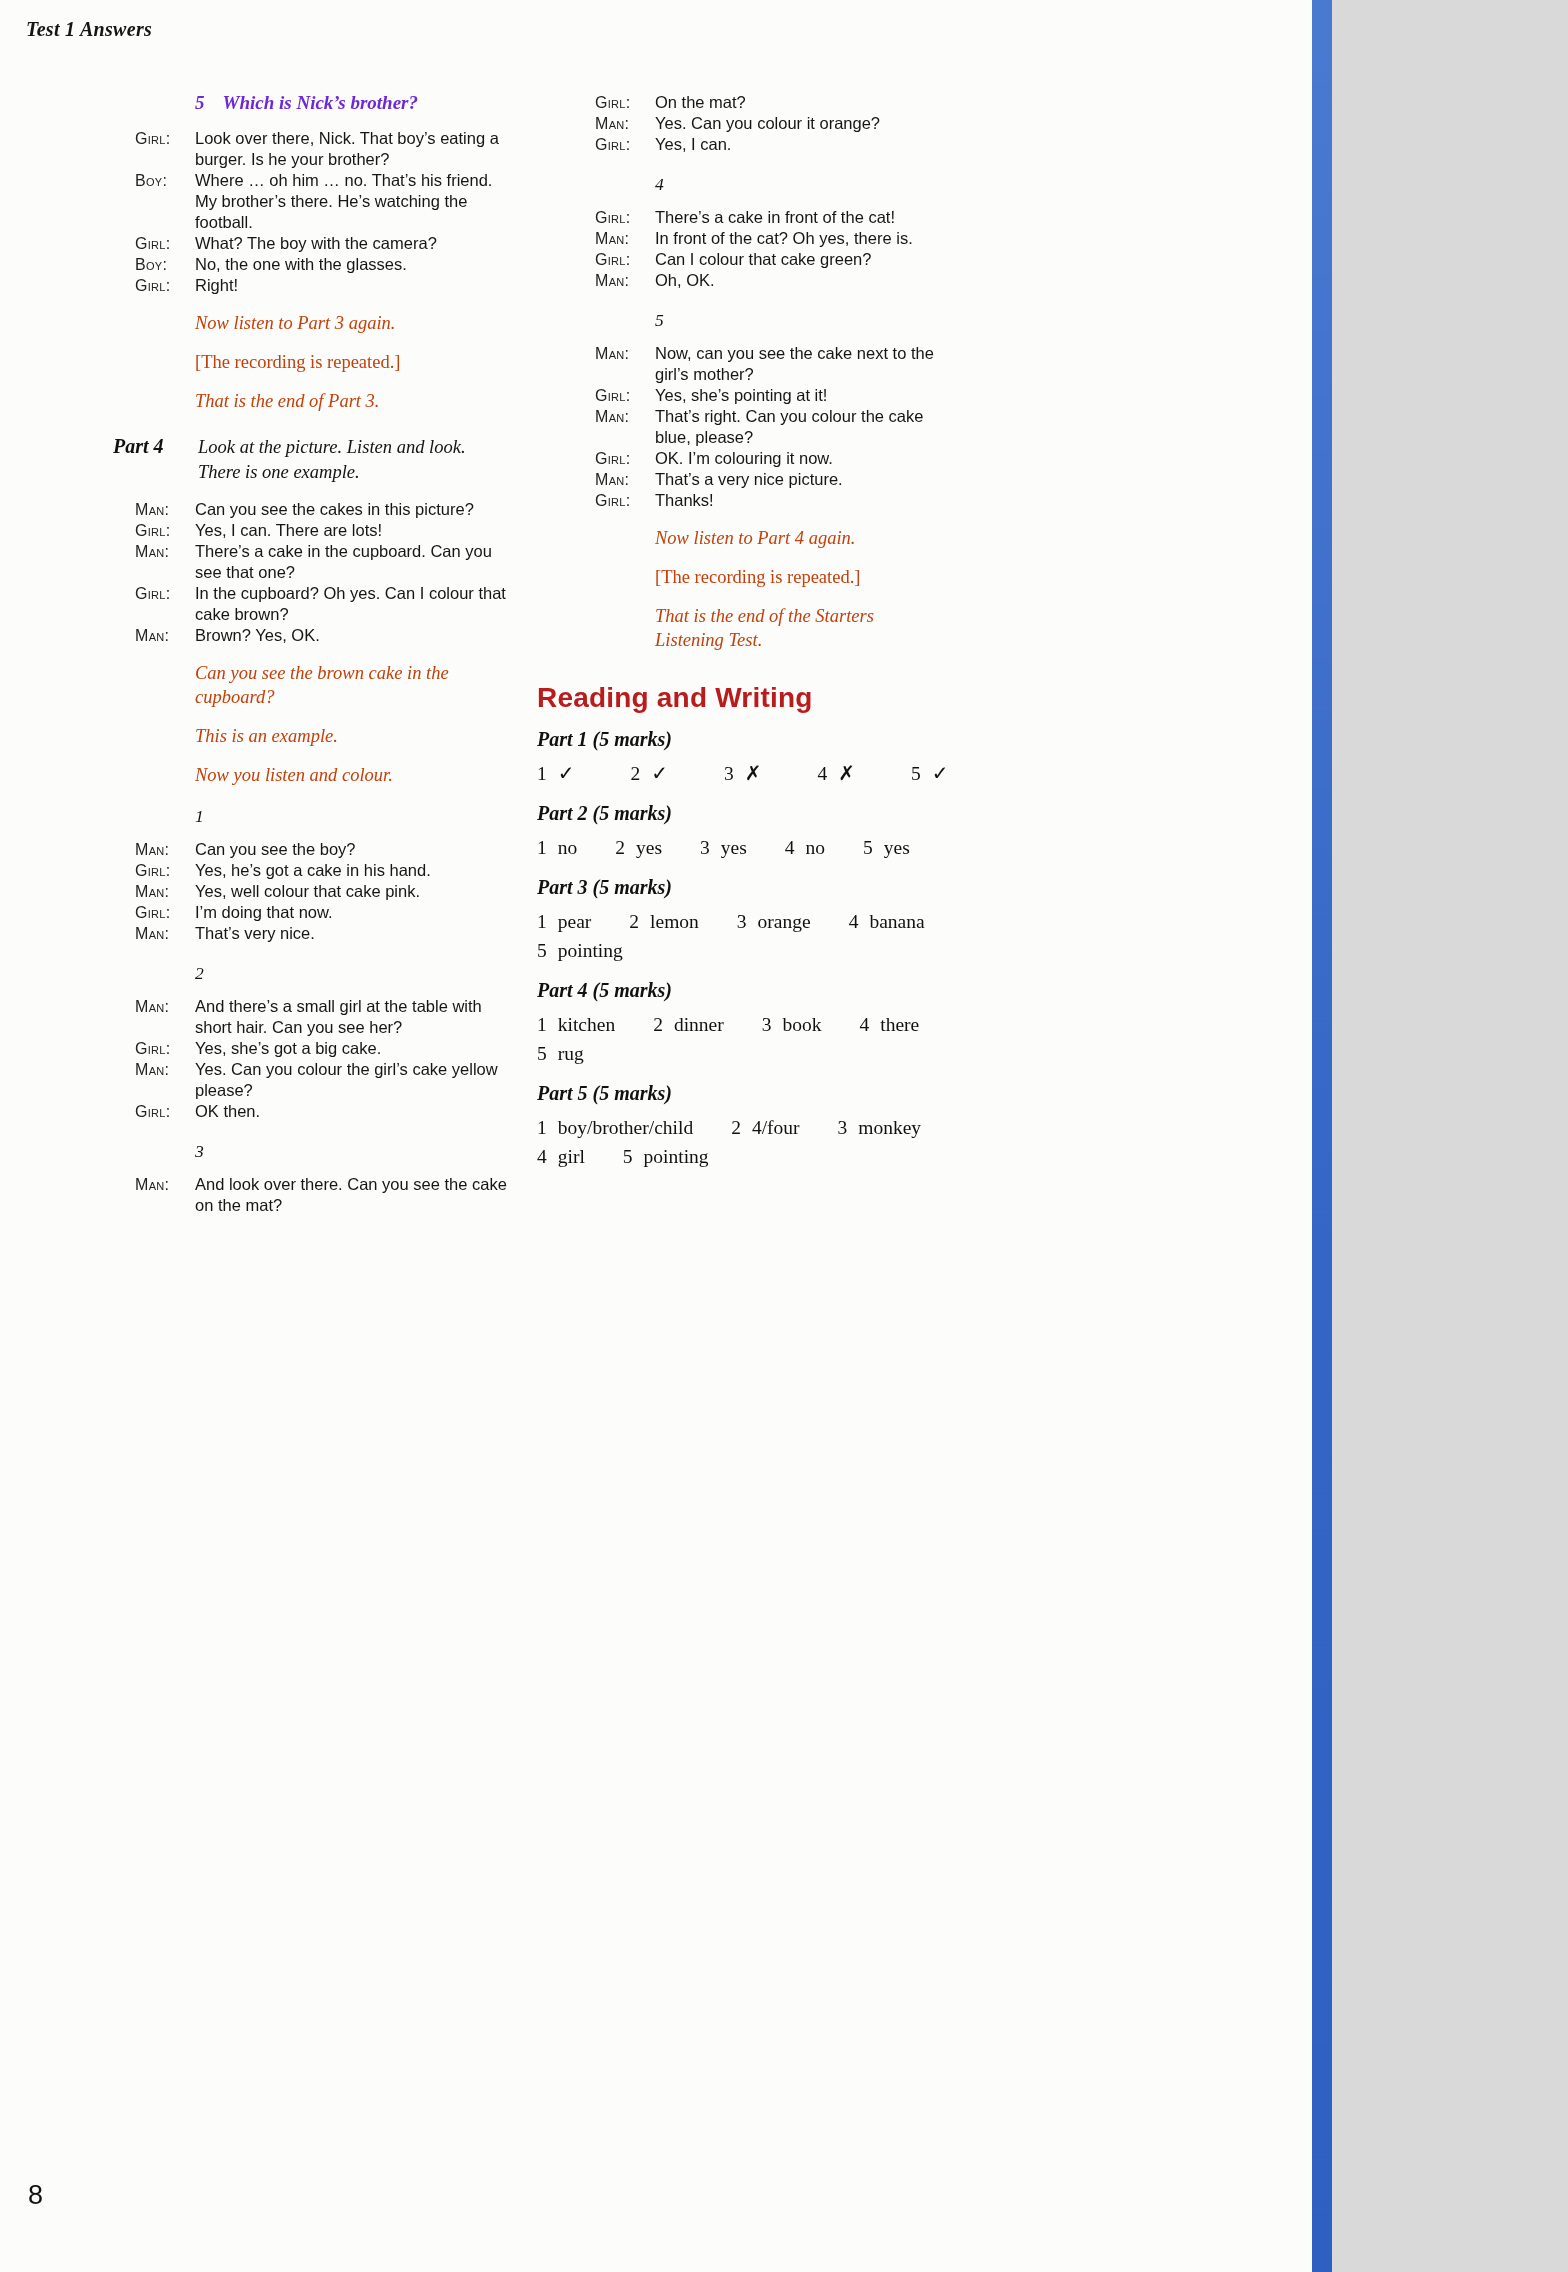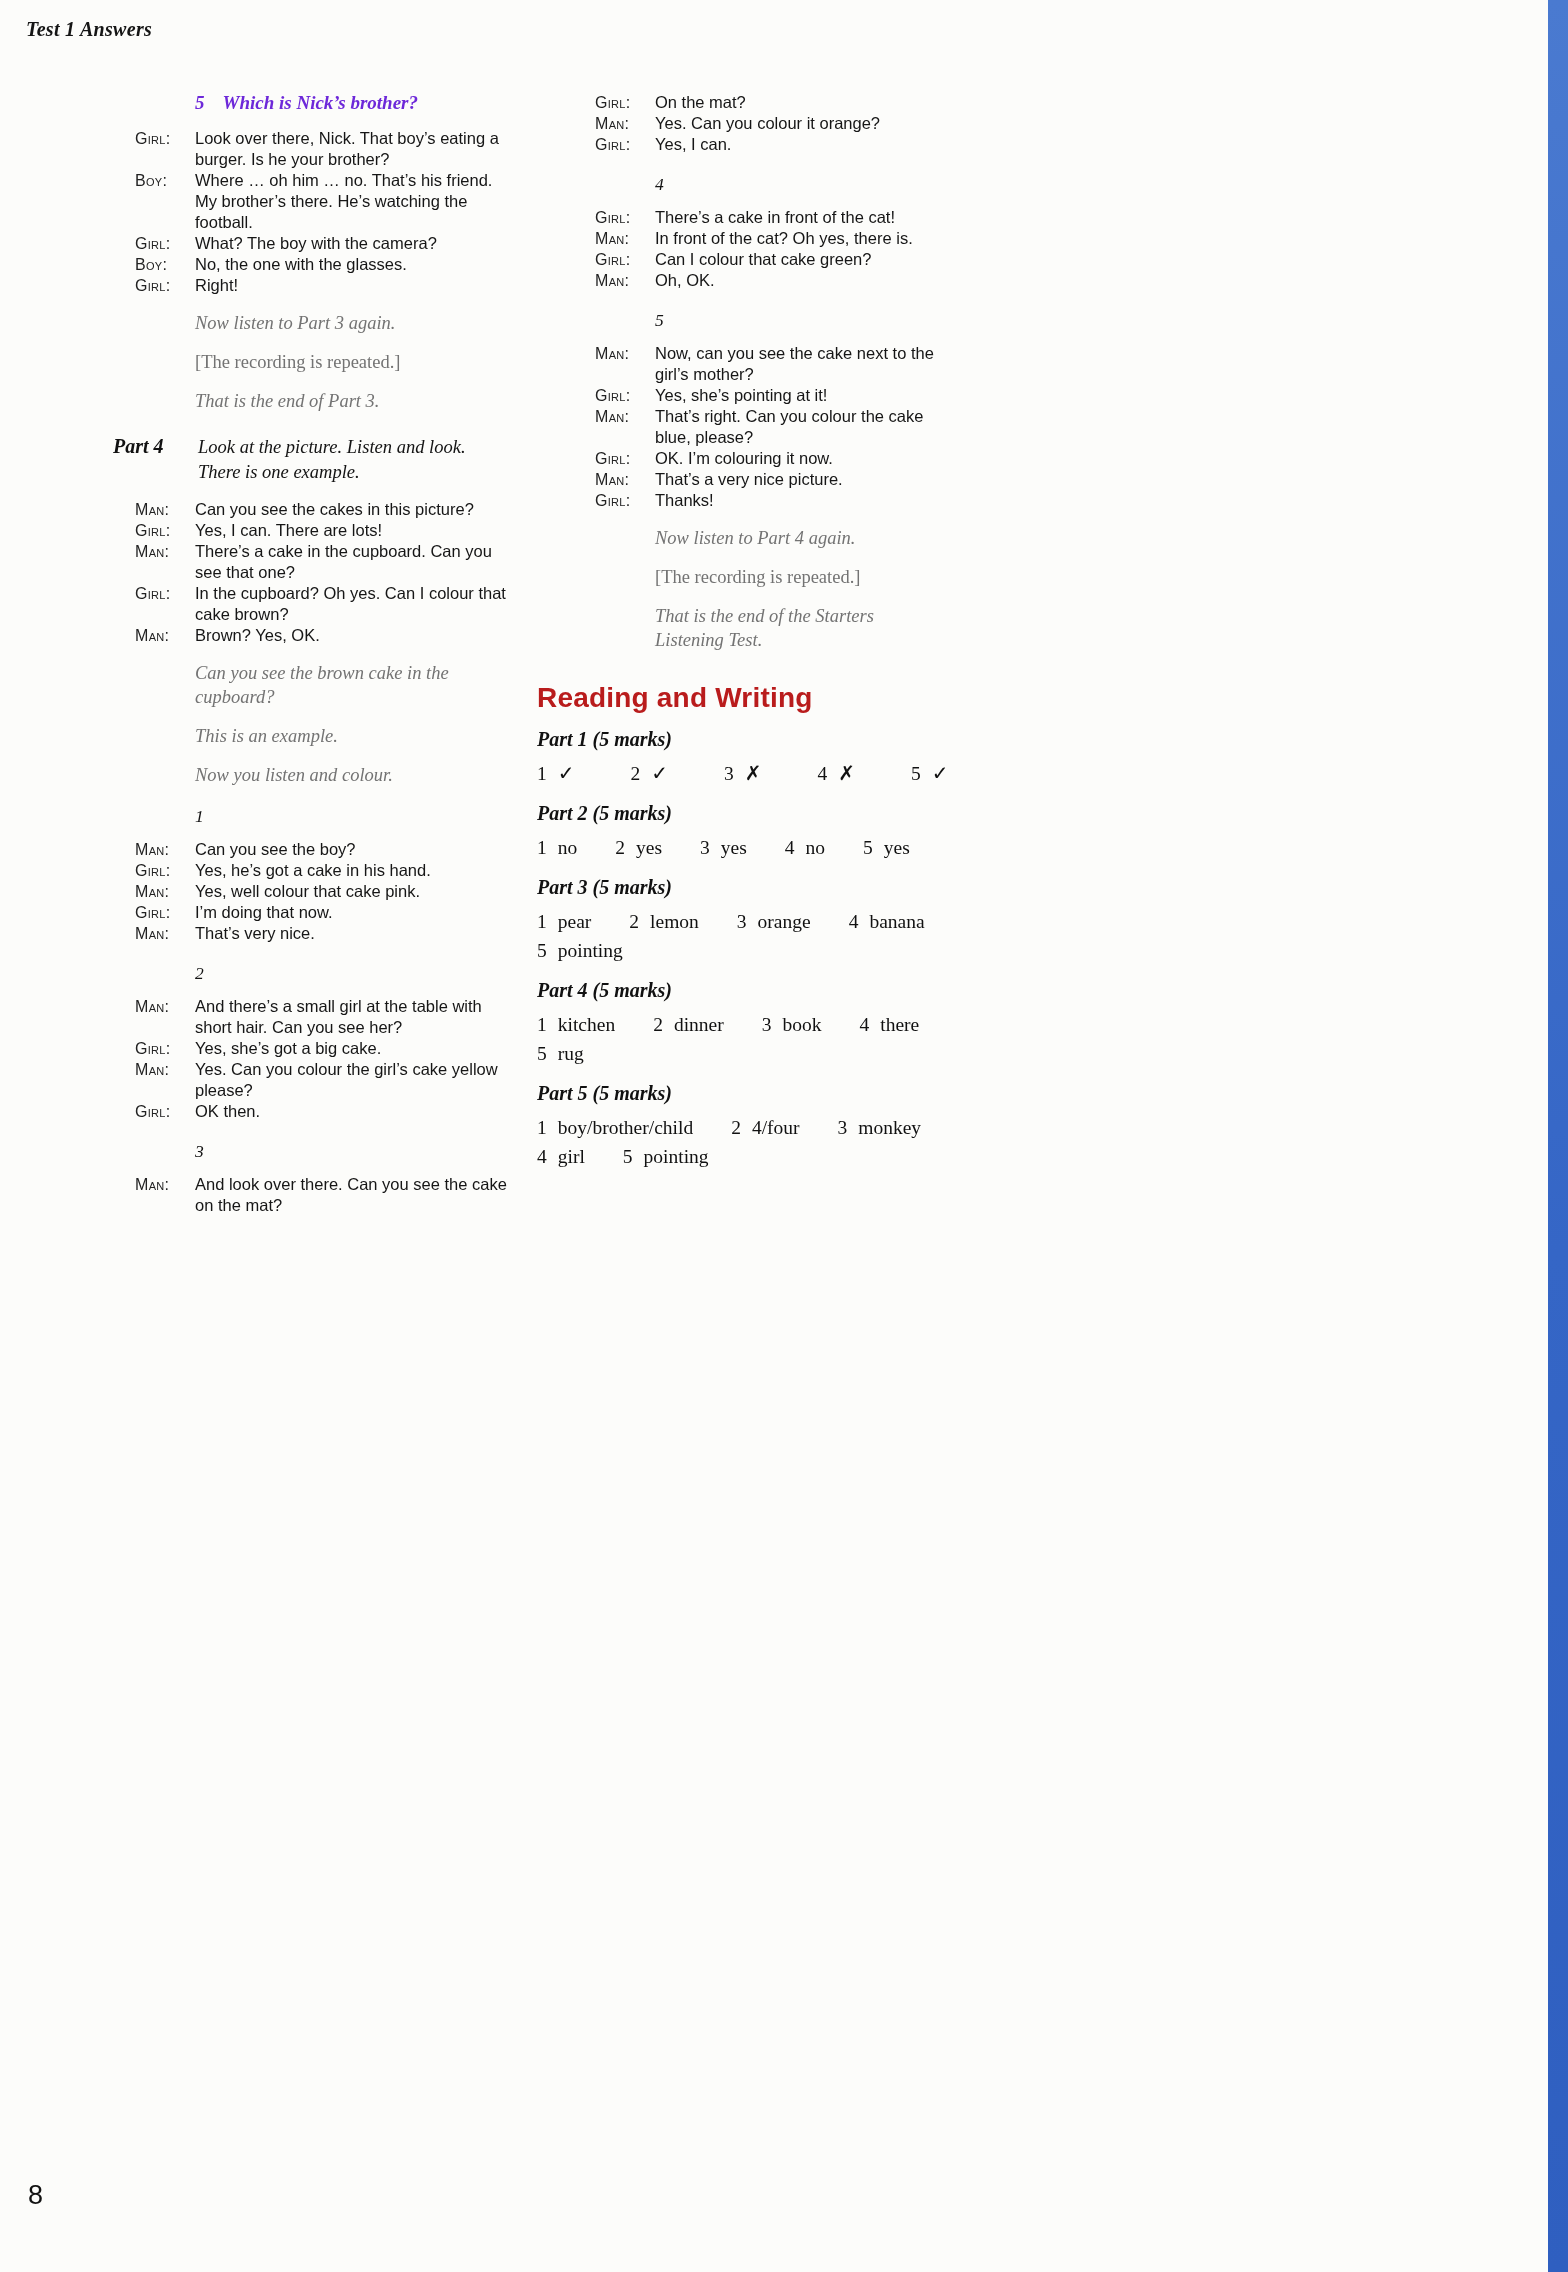--- a/index.html
+++ b/index.html
@@ -1,18 +1,18 @@
 <!DOCTYPE html>
 <html><head>
 <meta charset="utf-8">
 <style>
   html,body{margin:0;padding:0;background:#d9d9d9;}
   .page{
     position:relative;
-    width:1568px;height:2272px;
+    width:1332px;height:2272px;
     background:#fcfcfa;
     overflow:hidden;
     font-family:"Liberation Sans","DejaVu Sans",sans-serif;
     color:#161616;
   }
   
   .scan-strip{
     position:absolute;right:0;top:0;width:20px;height:100%;
     background:linear-gradient(180deg,#4a7ad0 0%,#3566c6 55%,#2f5fc0 100%);
   }
@@ -49,21 +49,21 @@
     flex:0 0 60px;
     font-variant:small-caps;font-size:16px;letter-spacing:0.3px;color:#222;
   }
   .dlg-text{flex:0 1 auto;max-width:318px;}
   .col-right .dlg-text{max-width:300px;}
 
   
   .stage{
     margin:15px 0 15px 85px;
     font-family:"Liberation Serif","DejaVu Serif",serif;
-    font-style:italic;font-size:18.5px;line-height:24px;color:#737373;
+    font-style:italic;font-size:18.5px;line-height:24px;color:#c2410c;
     max-width:290px;
   }
   .col-right .stage{margin-left:118px;max-width:256px;}
   .stage.roman{font-style:normal;}
 
   
   .blk-num{
     margin:18px 0 12px 85px;
     font-family:"Liberation Serif","DejaVu Serif",serif;
     font-style:italic;font-size:17.5px;line-height:22px;color:#141414;

